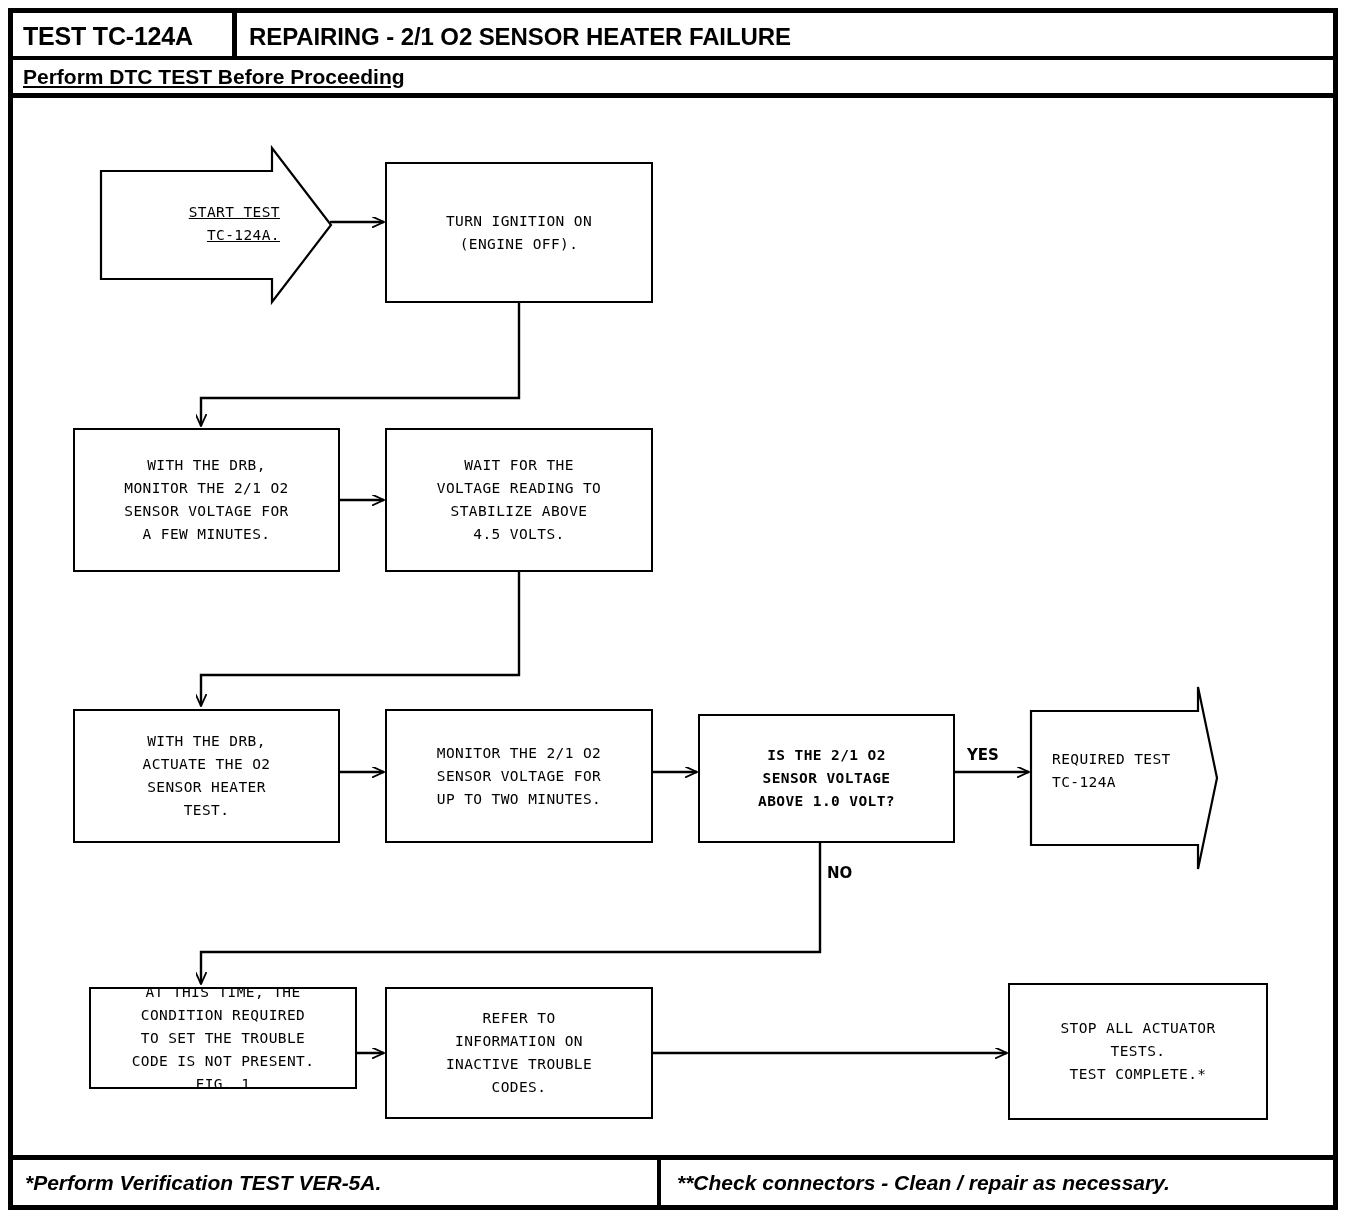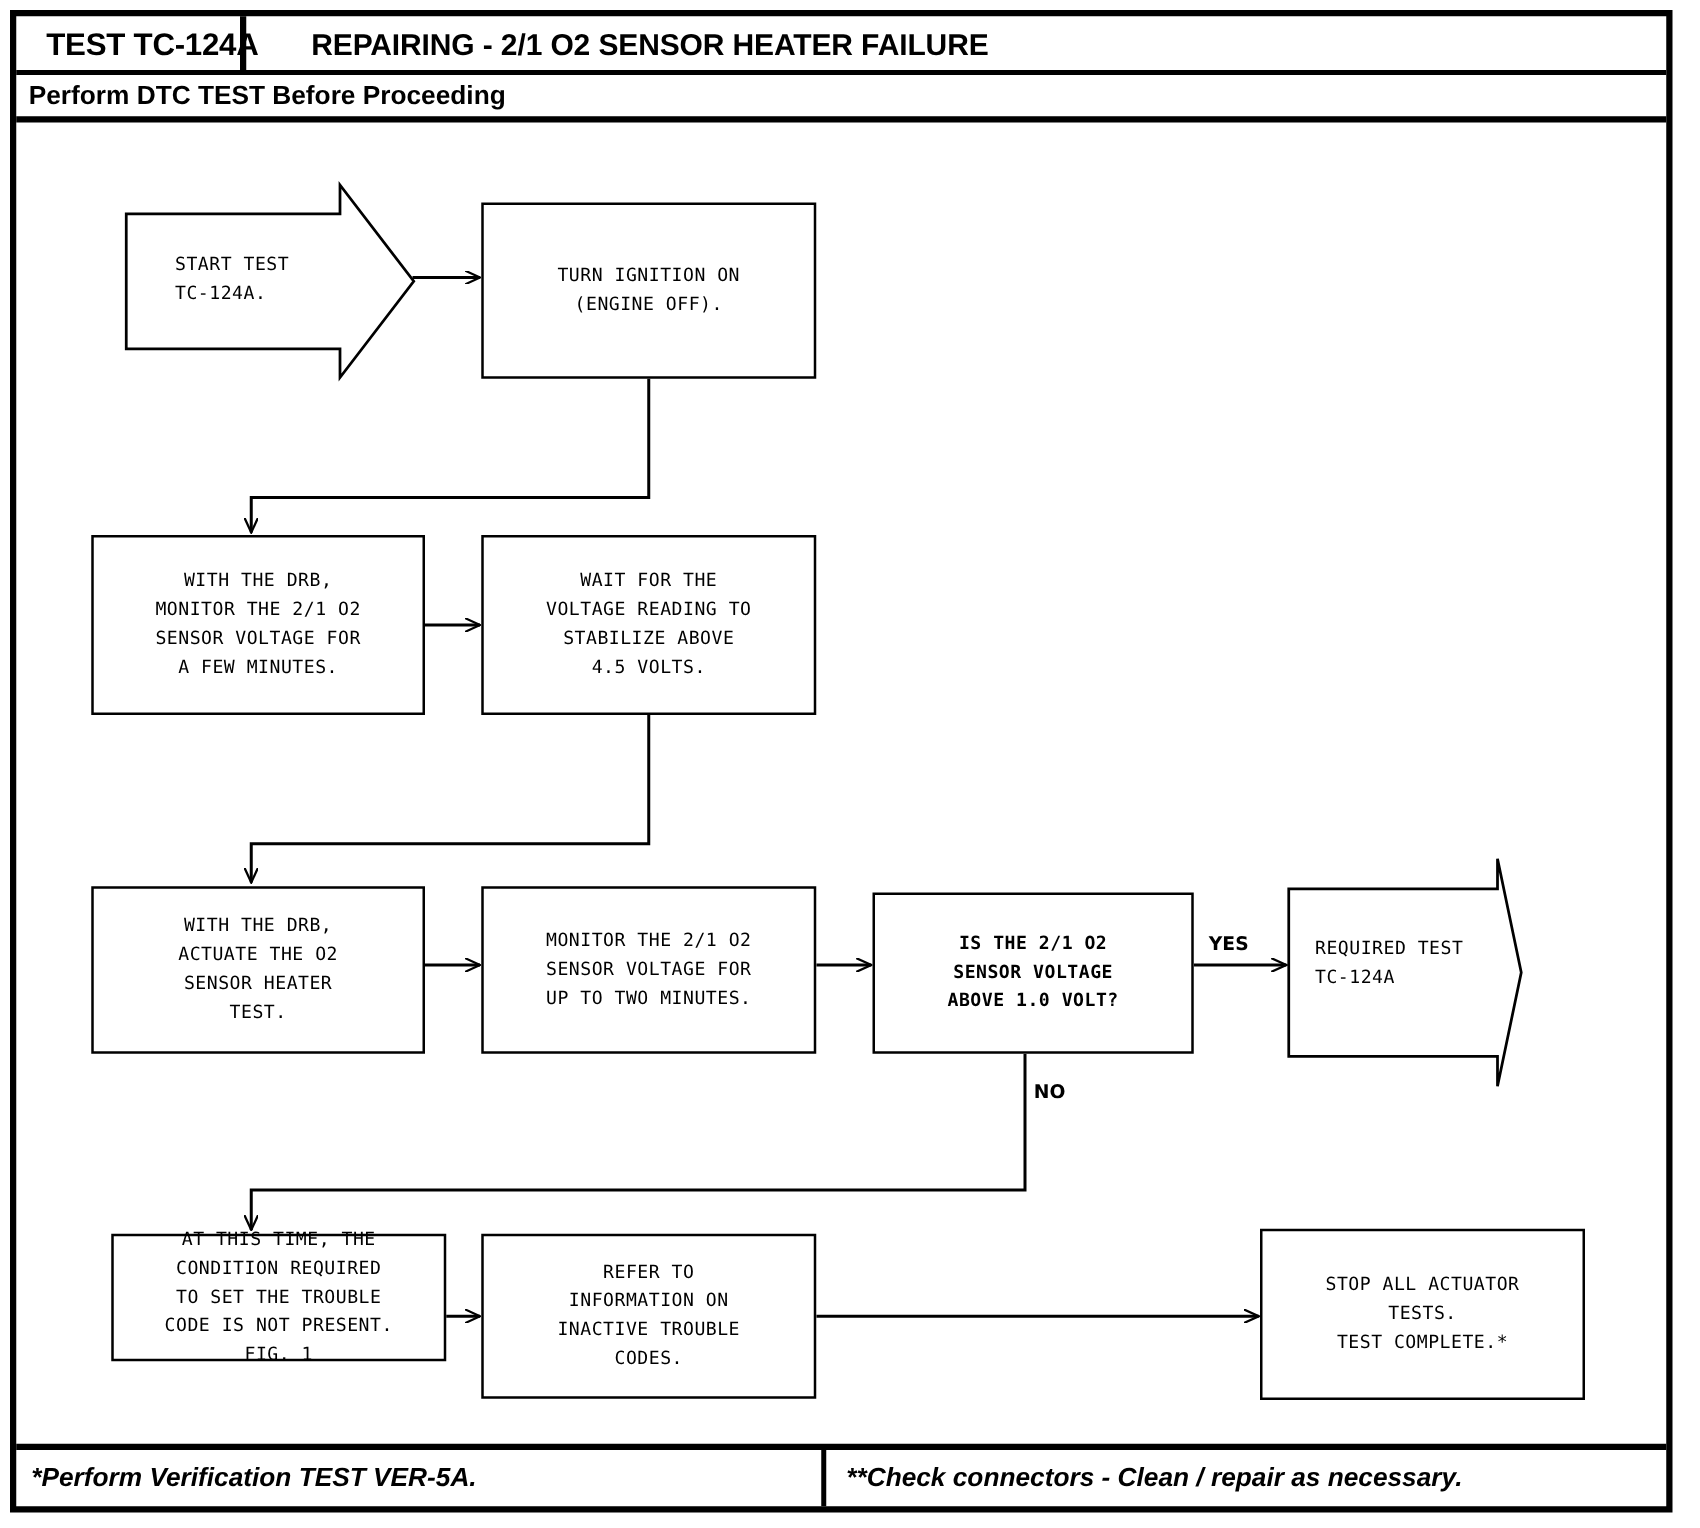--- a/index.html
+++ b/index.html
@@ -36,28 +36,28 @@
     top: 13px;
     width: 1320px;
     height: 47px;
     box-sizing: border-box;
     border-bottom: 4px solid #000;
   }
   .test-id-box {
     position: absolute;
     left: 0px;
     top: 0px;
-    width: 184px;
+    width: 224px;
     height: 47px;
     box-sizing: border-box;
     border-right: 5px solid #000;
     display: flex;
     align-items: center;
     justify-content: flex-start;
-    padding-left: 24px;
+    padding-left: 10px;
   }
   .test-id-text {
     font-size: 25px;
     font-weight: bold;
     letter-spacing: -0.2px;
     color: #000;
     white-space: nowrap;
   }
   .header-title {
     position: absolute;
@@ -82,20 +82,21 @@
     border-bottom: 5px solid #000;
     display: flex;
     align-items: center;
     padding-left: 10px;
   }
   .subheader-text {
     font-size: 21px;
     font-weight: bold;
     color: #000;
     white-space: nowrap;
+    text-decoration: underline;
   }
 
   
   .canvas {
     position: absolute;
     left: 0;
     top: 0;
     width: 1360px;
     height: 1222px;
   }
@@ -242,21 +243,21 @@
         <line x1="341" y1="1053" x2="384" y2="1053" marker-end="url(#ah)"></line>
 
         <line x1="653" y1="1053" x2="1007" y2="1053" marker-end="url(#ah)"></line>
       </g>
     </svg>
 
     <div class="arrow-node" style="left:100px; top:147px; width:232px; height:157px;">
       <svg width="232" height="157" viewBox="0 0 232 157">
         <path d="M1,24 L172,24 L172,1 L231,78 L172,155 L172,132 L1,132 Z" fill="#fff" stroke="#000" stroke-width="2.2" stroke-linejoin="miter"></path>
       </svg>
-      <div class="arrow-label" style="left:40px; top:54px; width:140px; text-align:left;">START TEST
+      <div class="arrow-label" style="left:40px; top:54px; width:140px; text-align:right;text-decoration:underline;">START TEST
 TC-124A.</div>
     </div>
 
     <div class="node" style="left:385px; top:150px; width:268px; height:141px;margin-top:12px;">
       <span class="node-text">TURN IGNITION ON
 (ENGINE OFF).</span>
     </div>
 
     <div class="node" style="left:73px; top:428px; width:267px; height:144px;">
       <span class="node-text">WITH THE DRB,

